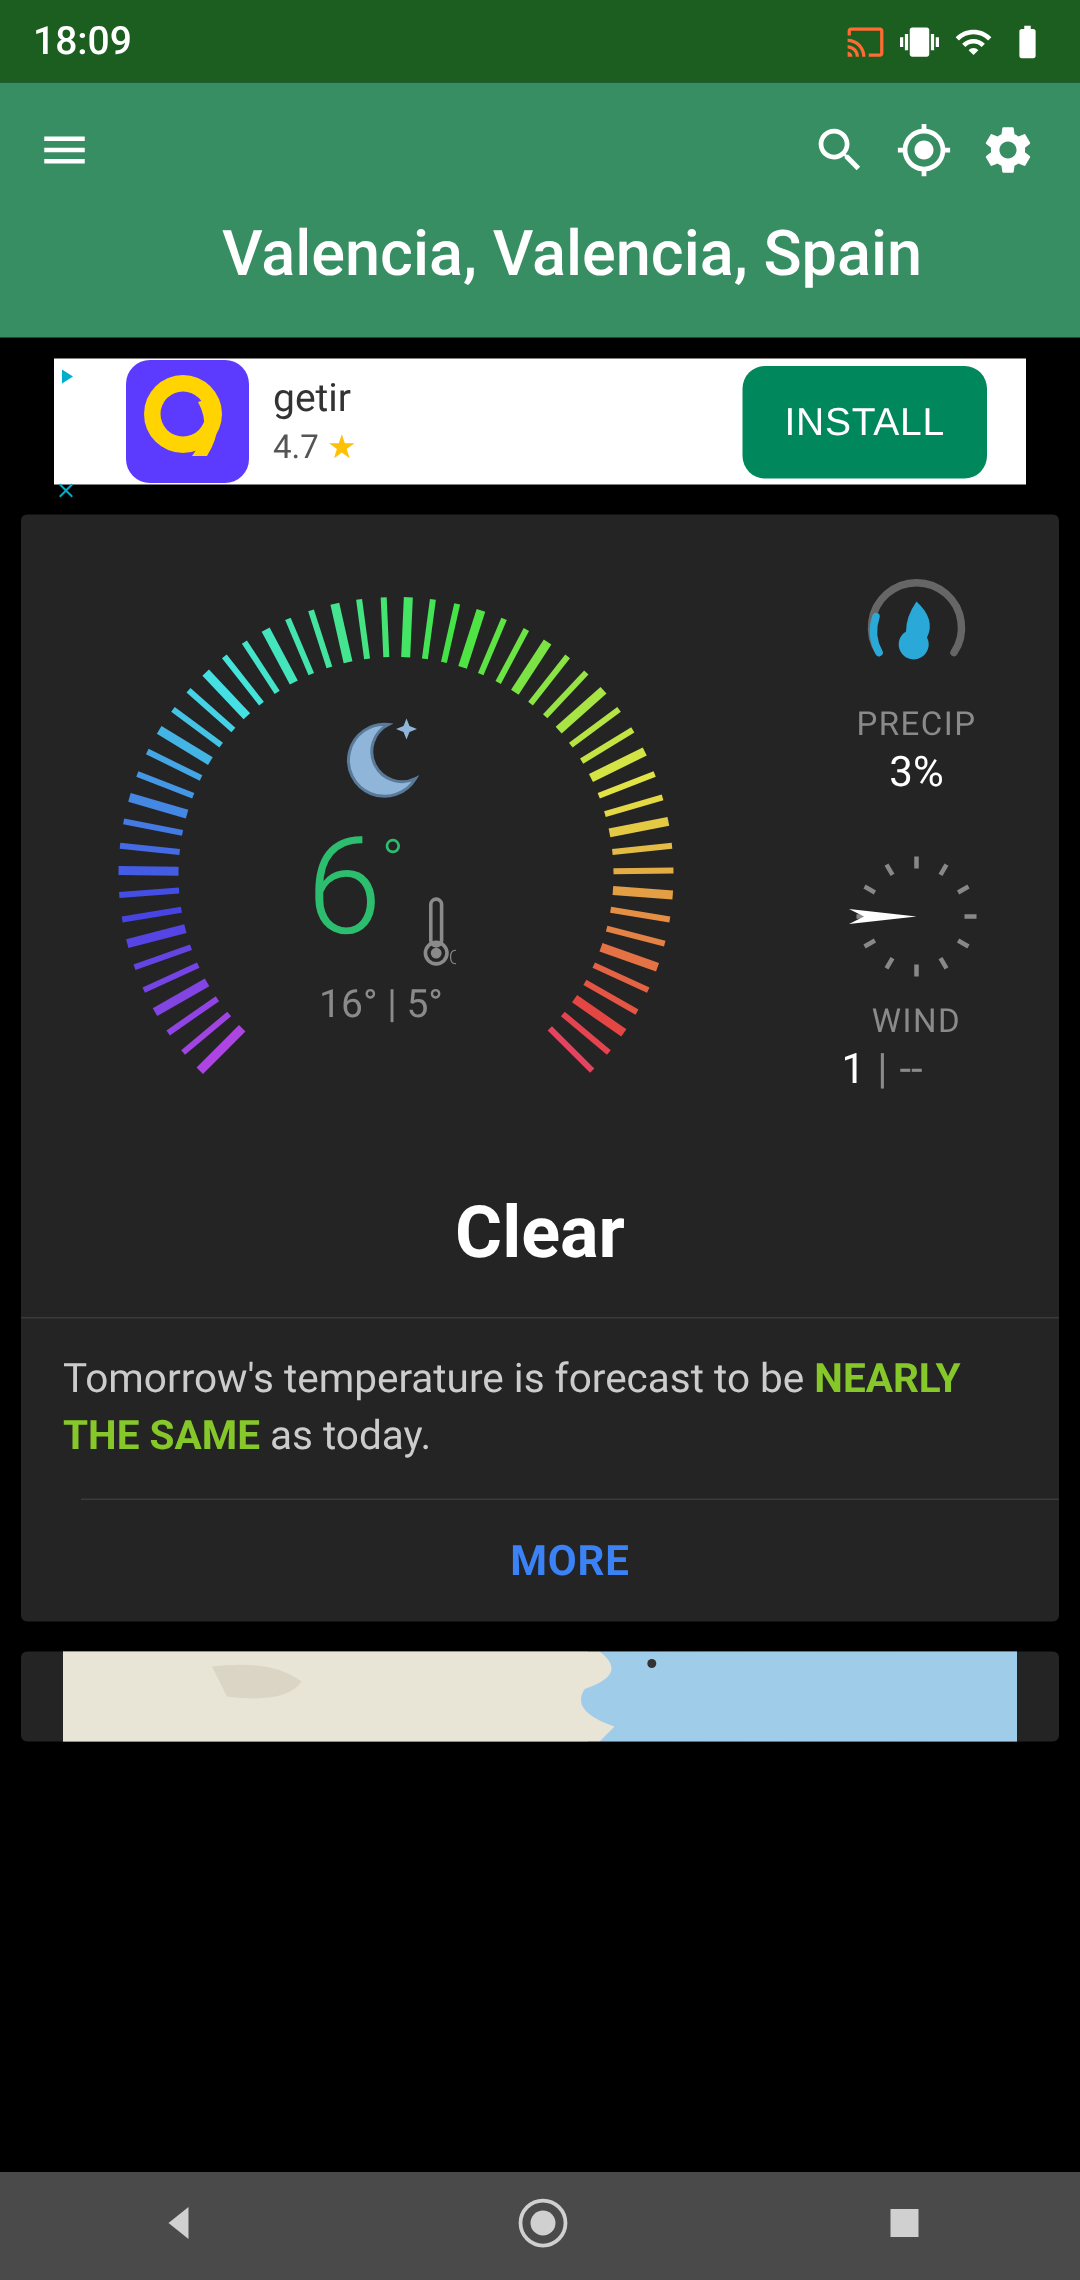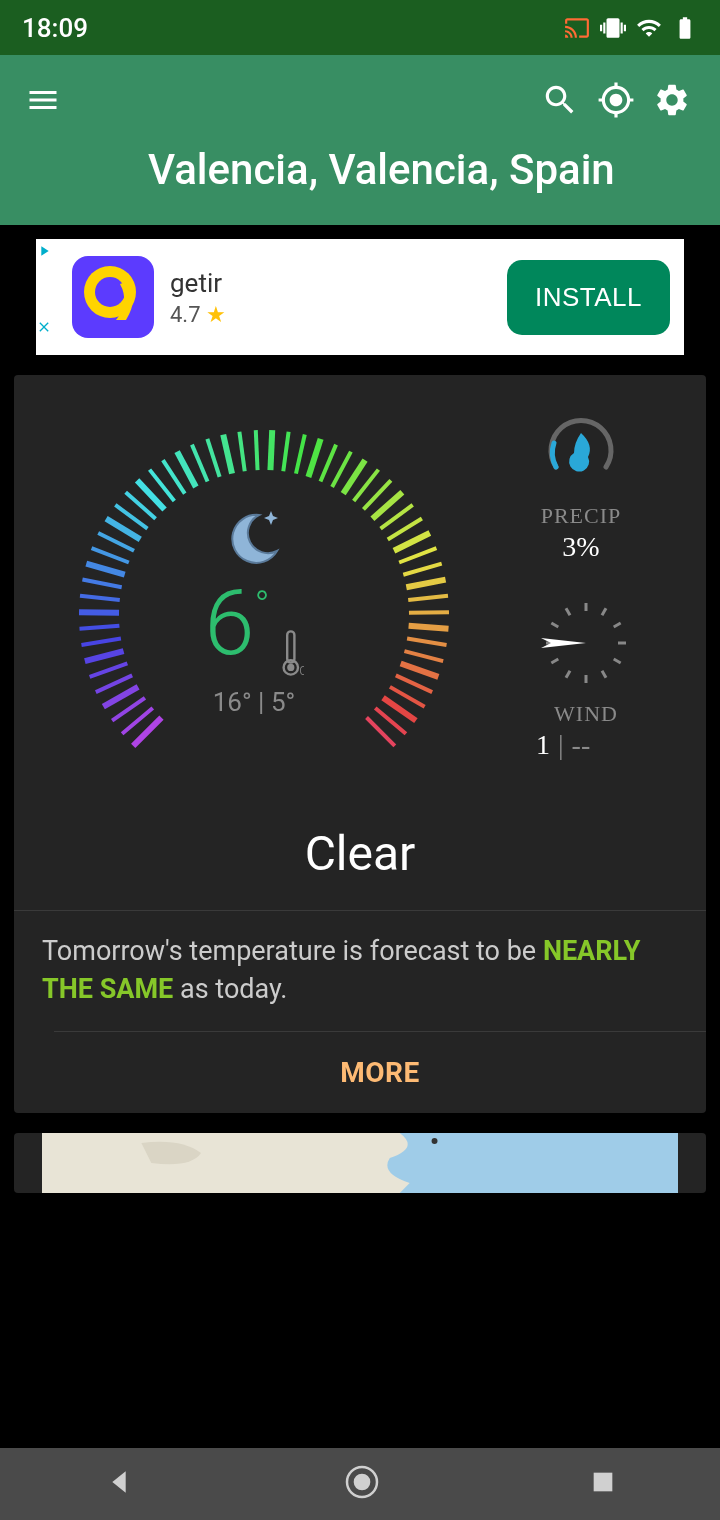--- a/index.html
+++ b/index.html
@@ -24,22 +24,22 @@
   .toolbar-icon { width: 56px; height: 56px; display:flex; align-items:center; justify-content:center; cursor:pointer;}
   .toolbar-icon svg, .hamburger svg { fill: #fff; }
   .location-title {
     color: #fff; font-size: 42px; font-weight: 500; line-height: 1.2;
     padding: 0 20px 0 148px;
   }
   
   .content { padding: 0; }
   
   .ad-banner {
-    margin: 14px 36px 0 36px; background: #fff; height: 116px;
-    display: flex; align-items: center; padding: 0 14px; position: relative;
+    margin: 14px 36px 0 36px; background: #fff; height: 84px;
+    display: flex; align-items: center; padding: 0 26px; position: relative;
   }
   .ad-badge {
     position: absolute; left: 0; top: 0; width: 24px; height: 100px;
     display:flex; flex-direction:column; justify-content:space-between; padding:4px 0;
   }
   .ad-badge svg { width: 16px; height: 16px; }
   .ad-icon {
     width: 82px; height: 82px; border-radius: 16px; background: #5c3bfe;
     display:flex; align-items:center; justify-content:center; margin-left: 22px;
     position: relative; overflow: hidden;
@@ -72,43 +72,43 @@
     position: absolute; left: 0; top: 0; width: 440px; height: 420px;
     display: flex; flex-direction: column; align-items: center; justify-content: center;
     padding-top: 30px;
   }
   .moon-icon { width: 70px; height: 70px; margin-bottom: 6px; }
   .temp-big { color: #2dbd6e; font-size: 90px; font-weight: 300; line-height: 1; display:flex; align-items:flex-start;}
   .temp-big .deg { font-size: 40px; margin-top: 8px; color:#2dbd6e;}
   .temp-unit { width:24px; margin-left:10px; margin-top:50px;}
   .temp-range { color: #8a8a8a; font-size: 26px; margin-top: 10px; }
   
-  .side-col { width: 150px; display:flex; flex-direction:column; align-items:flex-start; gap:30px; padding-top:20px;font-family:Liberation Serif, serif;}
+  .side-col { width: 150px; display:flex; flex-direction:column; align-items:center; gap:30px; padding-top:20px;}
   .precip-gauge { width: 90px; height: 90px; position:relative;}
   .side-label { color:#8a8a8a; font-size:22px; letter-spacing:1px; margin-top:4px;}
   .side-value { color:#fff; font-size:28px; margin-top:2px;}
   .wind-gauge { width: 100px; height: 100px; position:relative;}
   .wind-value { color:#fff; font-size:28px; display:flex; align-items:center; gap:8px; margin-top:2px;}
   .wind-value .sep { color:#8a8a8a; }
   
   .condition-text {
     text-align:center; padding: 0 20px 28px 20px;
   }
-  .condition-main { color:#fff; font-size:48px; font-weight:400; }
+  .condition-main { color:#fff; font-size:48px; font-weight:700; }
   .feels-like { color:#8a8a8a; font-size:26px; letter-spacing:1px; margin-top:6px; font-weight:500;}
   
   .forecast-summary {
     border-top: 1px solid #3a3a3a; padding: 22px 28px; font-size: 27px;
     color: #ccc; line-height: 1.4;
   }
   .forecast-summary .emph { color: #86c729; font-weight: 700; }
   
   .more-btn {
     border-top: 1px solid #3a3a3a; text-align:center; padding: 24px;
-    color: #fdba74; font-size: 28px; font-weight: 700; letter-spacing: 0.5px;
+    color: #3b82f6; font-size: 28px; font-weight: 700; letter-spacing: 0.5px;
     cursor: pointer;
     margin-left: 40px;
   }
   
   .map-preview {
     margin: 0 28px; height: 60px; background: linear-gradient(90deg,#e8e4d8 0%,#e8e4d8 55%,#7db8e8 55%,#a2cff0 100%);
     position:relative; overflow:hidden;
   }
   
   .nav-bar {

